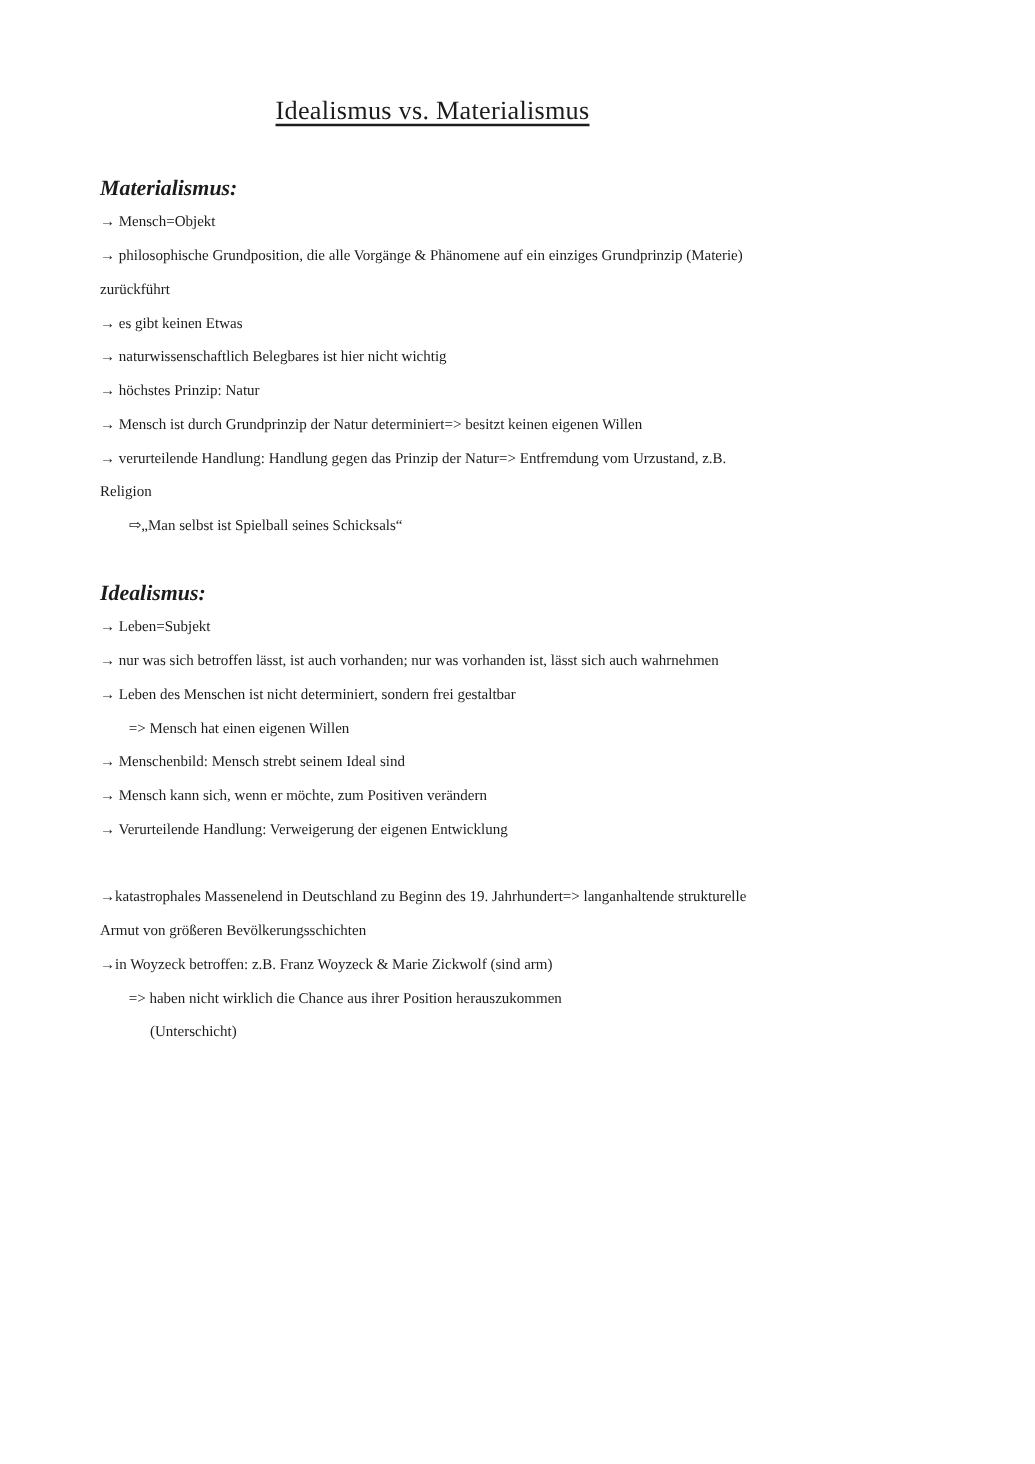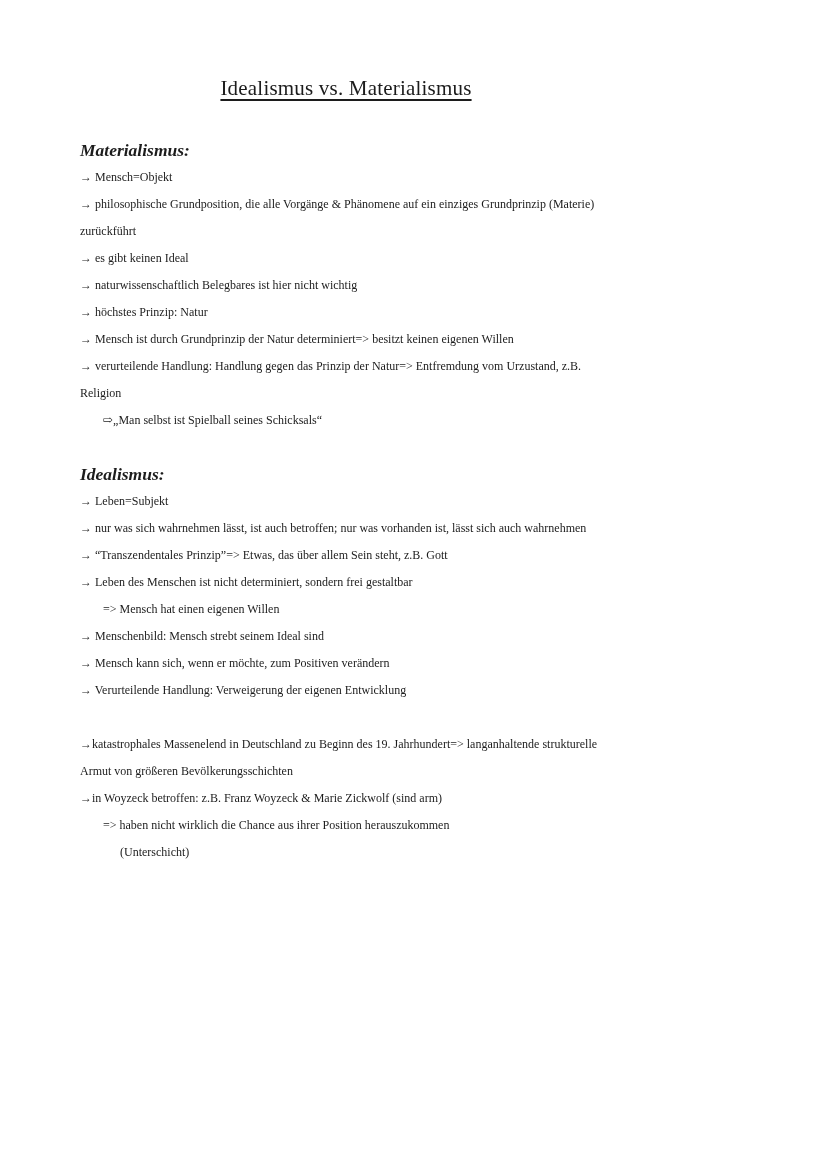--- a/index.html
+++ b/index.html
@@ -59,33 +59,32 @@
 <body>
 
 <div class="page">
 
   <h1 class="doc-title">Idealismus vs. Materialismus</h1>
 
   <div class="section">
     <p class="heading">Materialismus:</p>
     <p class="line">→ Mensch=Objekt</p>
     <p class="line">→ philosophische Grundposition, die alle Vorgänge &amp; Phänomene auf ein einziges Grundprinzip (Materie) zurückführt</p>
-    <p class="line">→ es gibt keinen Ideal</p>
+    <p class="line">→ es gibt keinen Etwas</p>
     <p class="line">→ naturwissenschaftlich Belegbares ist hier nicht wichtig</p>
     <p class="line">→ höchstes Prinzip: Natur</p>
     <p class="line">→ Mensch ist durch Grundprinzip der Natur determiniert=&gt; besitzt keinen eigenen Willen</p>
     <p class="line">→ verurteilende Handlung: Handlung gegen das Prinzip der Natur=&gt; Entfremdung vom Urzustand, z.B. Religion</p>
     <p class="line sub">⇨„Man selbst ist Spielball seines Schicksals“</p>
   </div>
 
   <div class="section">
     <p class="heading">Idealismus:</p>
     <p class="line">→ Leben=Subjekt</p>
-    <p class="line">→ nur was sich wahrnehmen lässt, ist auch betroffen; nur was vorhanden ist, lässt sich auch wahrnehmen</p>
-    <p class="line">→ “Transzendentales Prinzip”=&gt; Etwas, das über allem Sein steht, z.B. Gott</p>
+    <p class="line">→ nur was sich betroffen lässt, ist auch vorhanden; nur was vorhanden ist, lässt sich auch wahrnehmen</p>
     <p class="line">→ Leben des Menschen ist nicht determiniert, sondern frei gestaltbar</p>
     <p class="line sub">=&gt; Mensch hat einen eigenen Willen</p>
     <p class="line">→ Menschenbild: Mensch strebt seinem Ideal sind</p>
     <p class="line">→ Mensch kann sich, wenn er möchte, zum Positiven verändern</p>
     <p class="line">→ Verurteilende Handlung: Verweigerung der eigenen Entwicklung</p>
   </div>
 
 
   <div class="section">
     <p class="line">→katastrophales Massenelend in Deutschland zu Beginn des 19. Jahrhundert=&gt; langanhaltende strukturelle Armut von größeren Bevölkerungsschichten</p>

